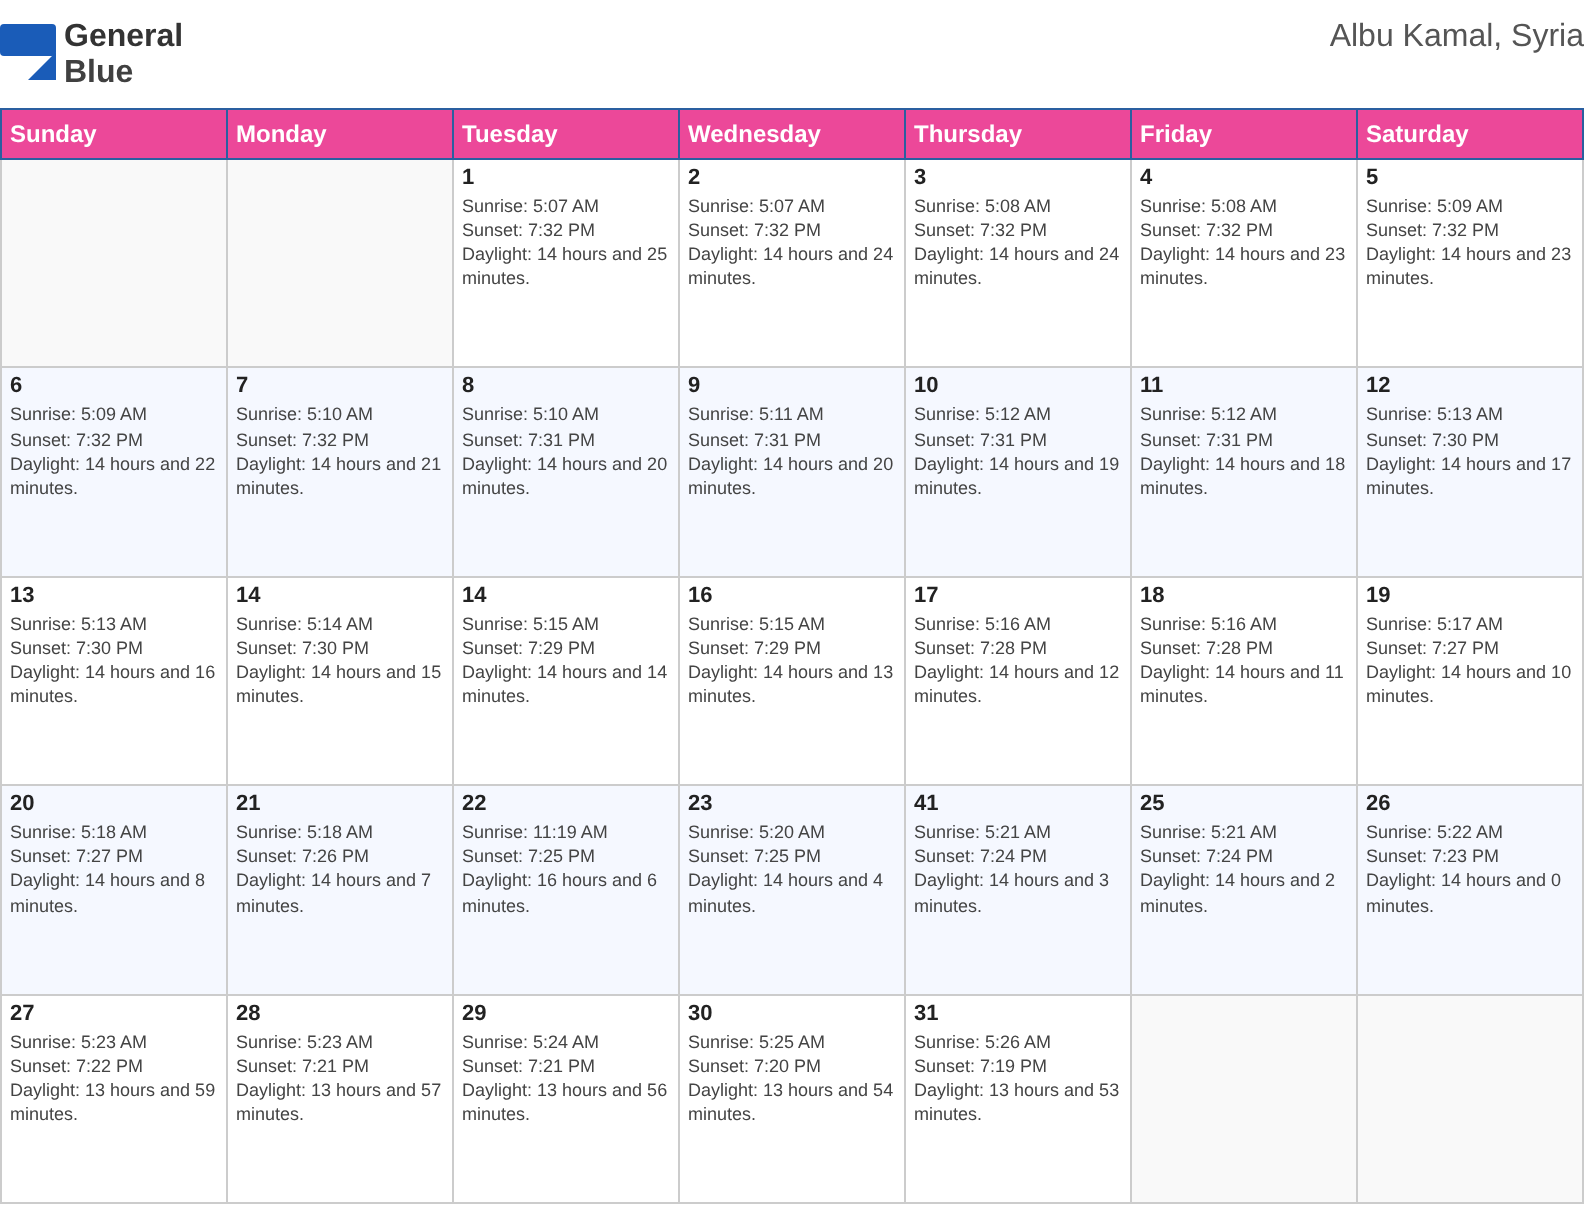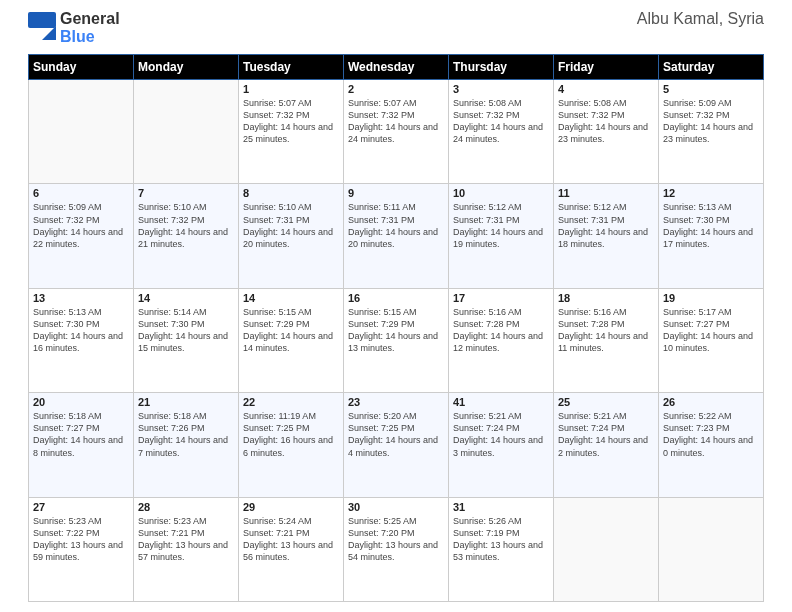--- a/index.html
+++ b/index.html
@@ -6,21 +6,21 @@
     body {
       width: 792px;
       height: 612px;
       font-family: Arial, sans-serif;
       background: #fff;
       overflow: hidden;
     }
     .page {
       width: 792px;
       height: 612px;
-      padding: 10px 28px;
+      padding: 10px 0;
       display: flex;
       flex-direction: column;
       border-radius: 32px;
     }
     .header {
       display: flex;
       justify-content: space-between;
       align-items: flex-start;
       margin-bottom: 8px;
     }
@@ -42,21 +42,21 @@
       color: #555;
     }
     .calendar {
       flex: 1;
       border: 1px solid #ccc;
       border-collapse: collapse;
       width: 100%;
       table-layout: fixed;
     }
     .calendar th {
-      background-color: #000000;
+      background-color: #ec4899;
       color: #fff;
       font-size: 12px;
       font-weight: bold;
       padding: 5px 4px;
       text-align: left;
       border: 1px solid #2a5fa0;
     }
     .calendar td {
       border: 1px solid #ccc;
       vertical-align: top;
@@ -90,21 +90,21 @@
   <div class="header">
     <div class="logo">
       <div>
         <svg width="28" height="28" viewBox="0 0 28 28">
           <rect x="0" y="0" width="28" height="16" fill="#1a5cb8" rx="2"></rect>
           <polygon points="14,28 28,14 28,28" fill="#1a5cb8"></polygon>
         </svg>
       </div>
       <div>
         <span style="font-size:16px;font-weight:bold;color:#333;">General</span><br>
-        <span style="font-size:16px;font-weight:bold;color:#3b82f6;">Blue</span>
+        <span style="font-size:16px;font-weight:bold;color:#404040;">Blue</span>
       </div>
     </div>
     <div class="title-block">
       <div class="title-location">Albu Kamal, Syria</div>
     </div>
   </div>
 
   <table class="calendar">
     <thead>
       <tr>

